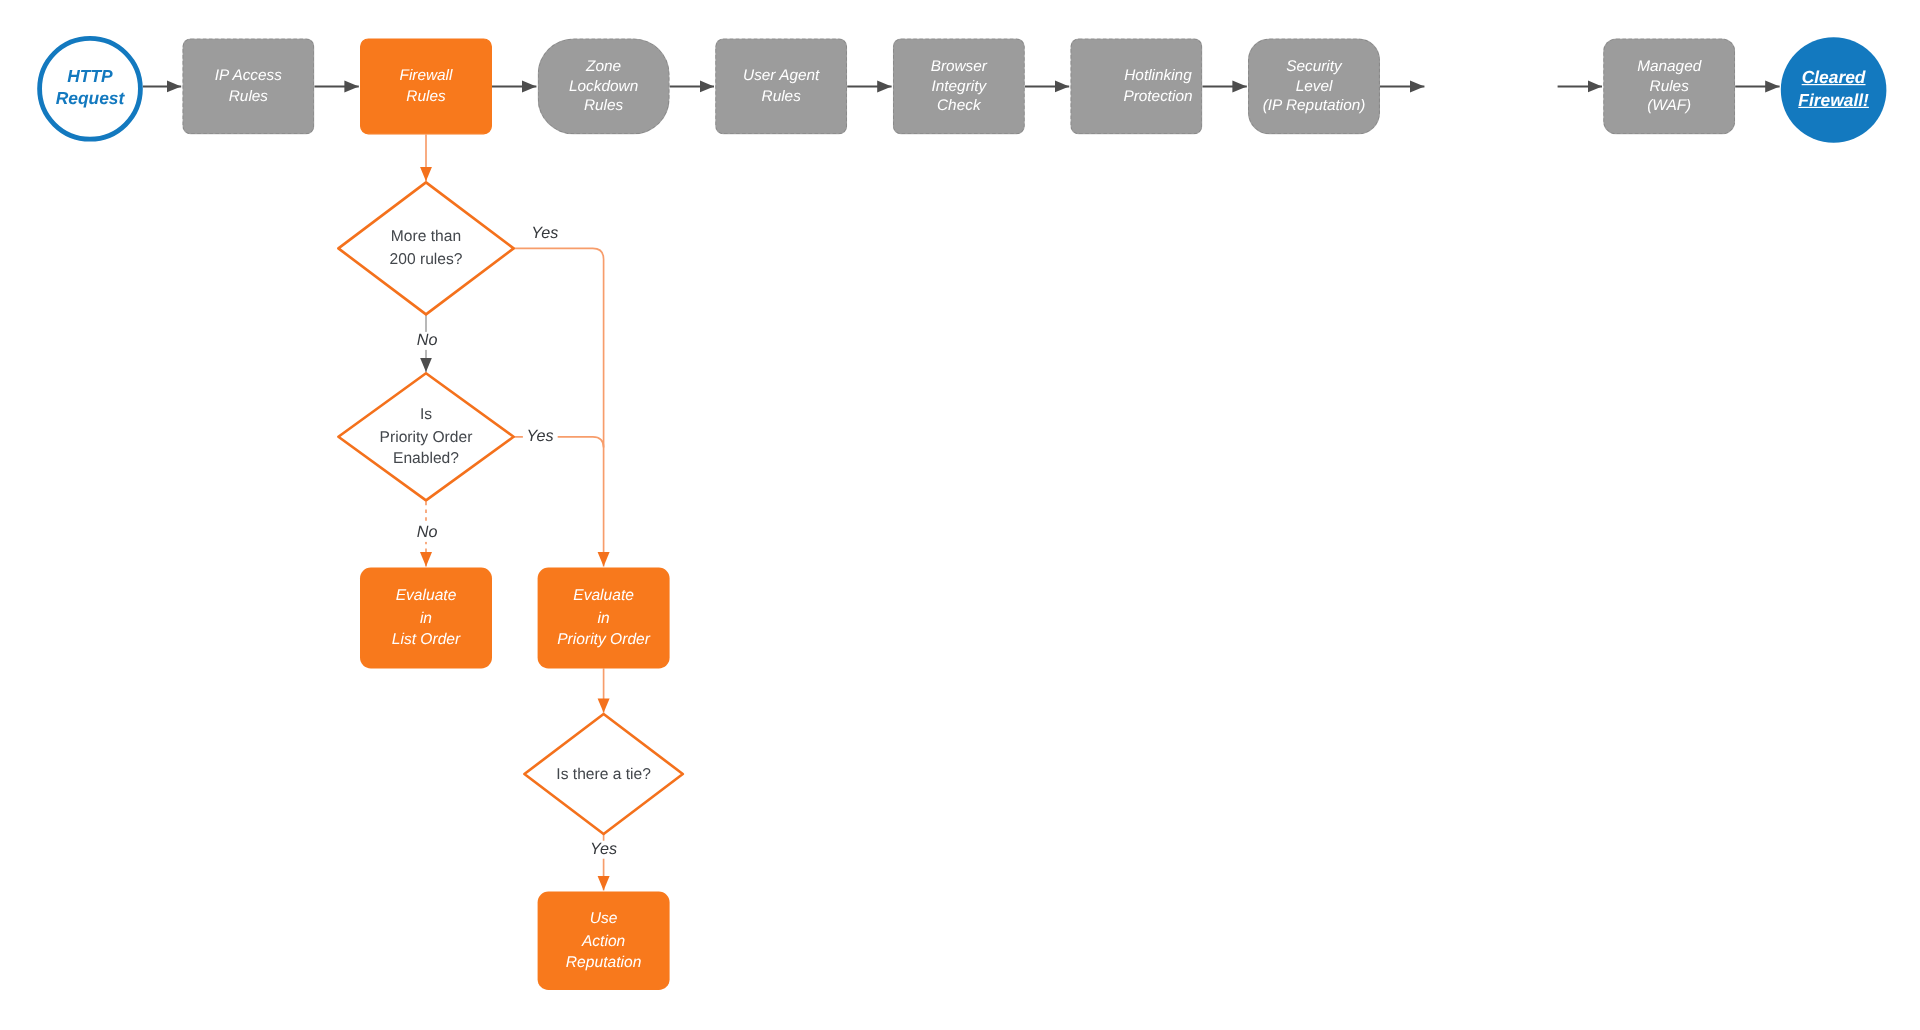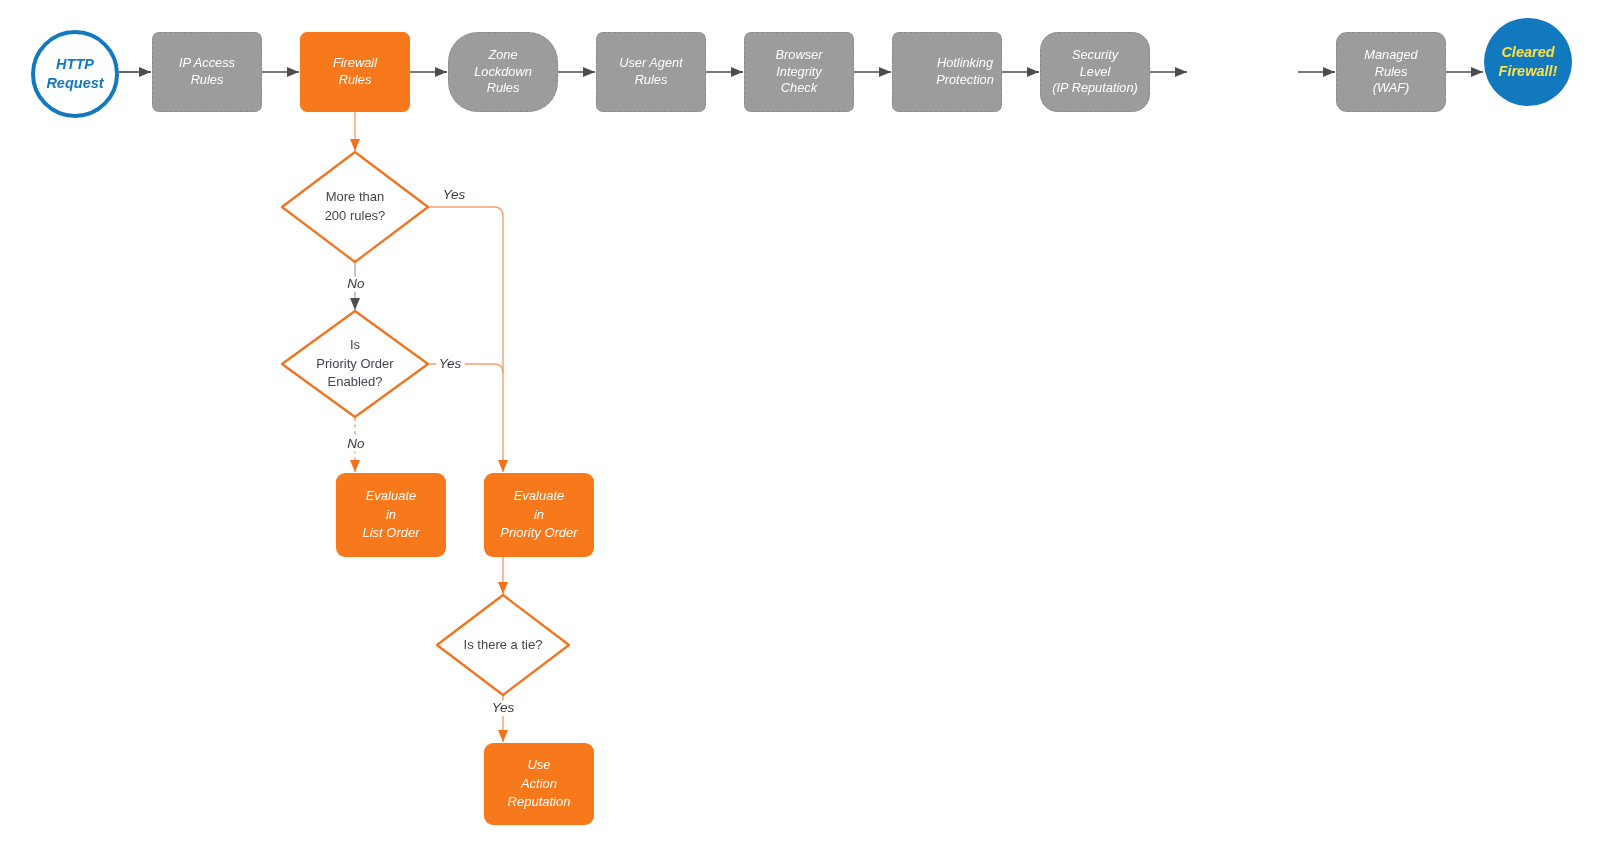--- a/index.html
+++ b/index.html
@@ -6,26 +6,26 @@
   .canvas{position:relative;width:1600px;height:858px;background:#ffffff;overflow:hidden;}
   .layer{position:absolute;left:0;top:0;}
   .stage{position:absolute;top:32px;width:110px;height:80px;border-radius:7px;
          display:flex;align-items:center;justify-content:center;text-align:center;
          color:#ffffff;font-style:italic;font-size:12.8px;line-height:1.32;
          white-space:pre-line;box-sizing:border-box;}
   .stage.gray{background:#9C9C9C;border:1px dashed #8A8A8A;}
   .stage.orange{background:#F8791C;border:1px solid #F8791C;}
   .action{position:absolute;width:110px;height:84px;background:#F8791C;border-radius:9px;
           display:flex;align-items:center;justify-content:center;text-align:center;
-          color:#ffffff;font-style:italic;font-size:13px;line-height:1.45;white-space:pre-line;margin-left:36px;}
+          color:#ffffff;font-style:italic;font-size:13px;line-height:1.45;white-space:pre-line;}
   .circle{position:absolute;width:88px;height:88px;border-radius:50%;box-sizing:border-box;
           display:flex;align-items:center;justify-content:center;text-align:center;
           font-weight:bold;font-style:italic;font-size:14.5px;line-height:1.3;white-space:pre-line;}
   .circle.start{left:31px;top:30px;background:#ffffff;border:4px solid #1379BF;color:#1379BF;}
-  .circle.end{left:1484px;top:18px;background:#1379BF;color:#fde047;}
+  .circle.end{left:1484px;top:31px;background:#1379BF;color:#ffffff;text-decoration:underline;}
   .diamond-label{position:absolute;display:flex;align-items:center;justify-content:center;
                  text-align:center;font-size:13px;color:#43474C;line-height:1.45;white-space:pre-line;}
   .edge-label{position:absolute;transform:translate(-50%,-50%);font-style:italic;font-size:13.5px;
               color:#36393D;background:#ffffff;padding:0 3px;line-height:1.1;}
 </style>
 </head>
 <body>
 
 <div class="canvas">
 

